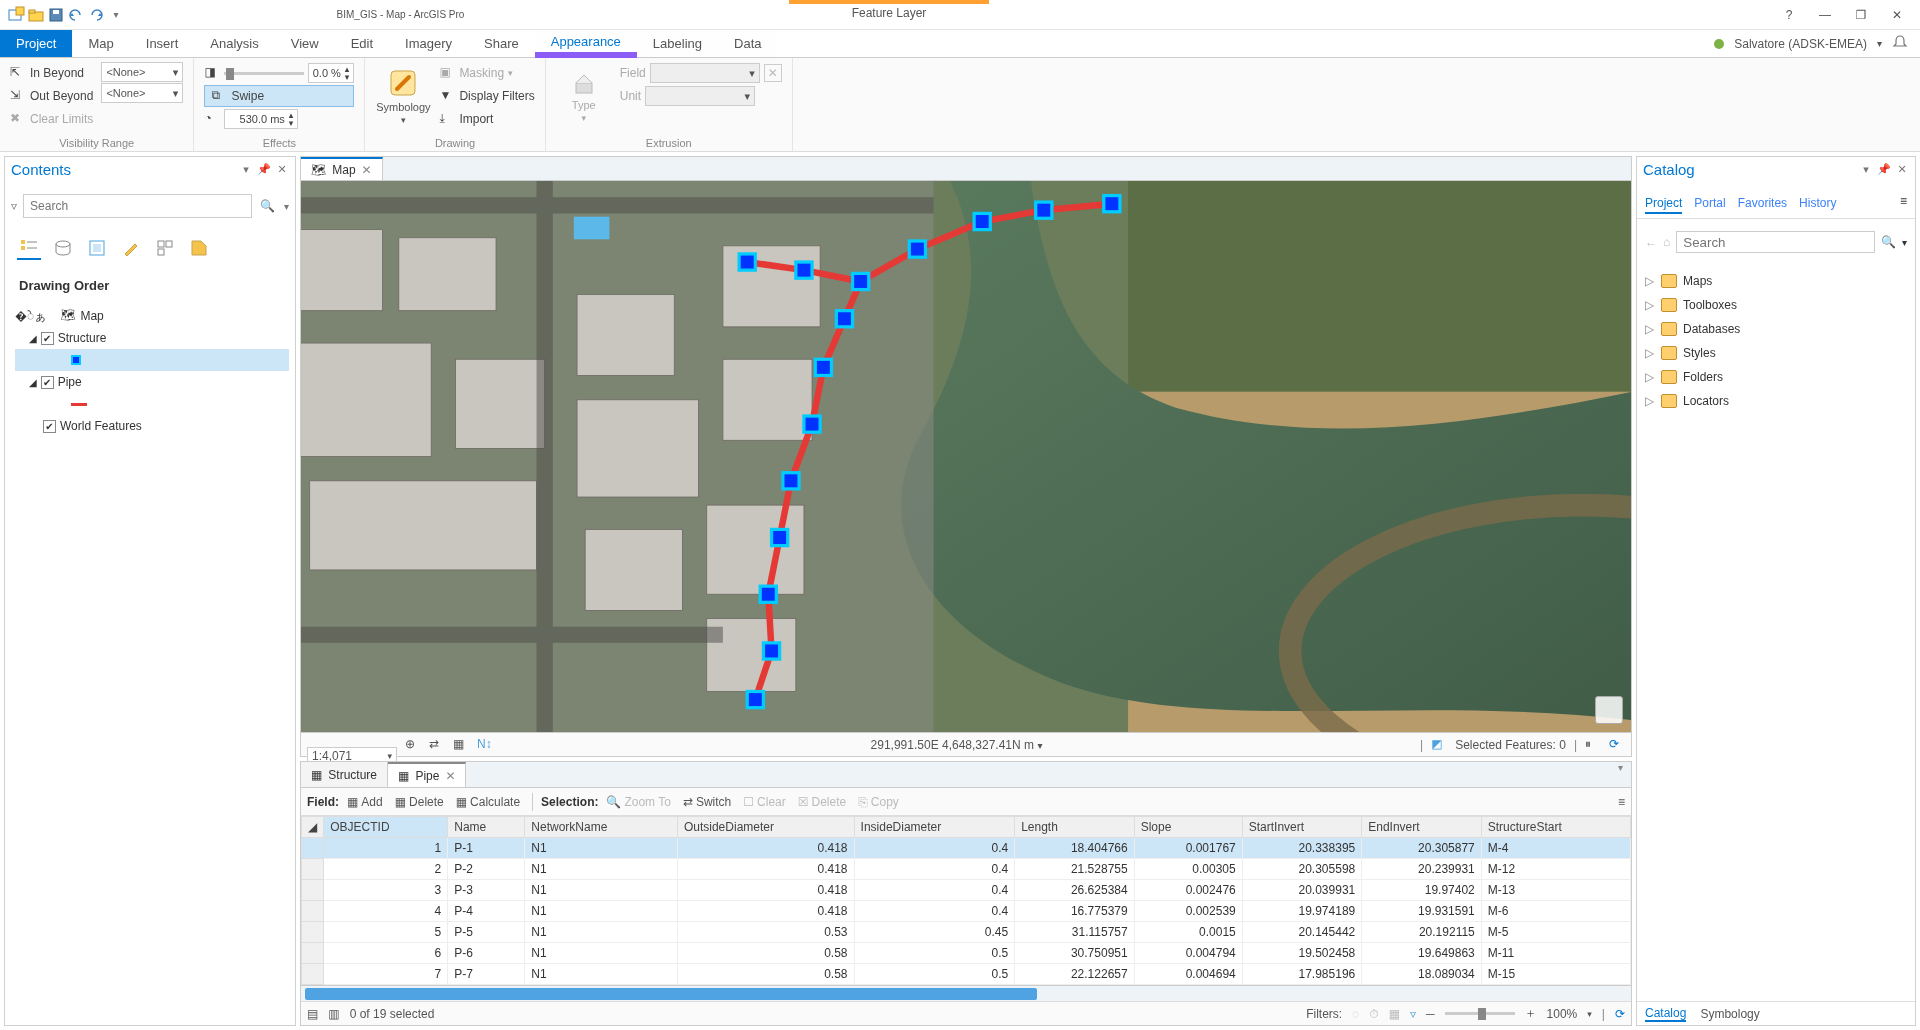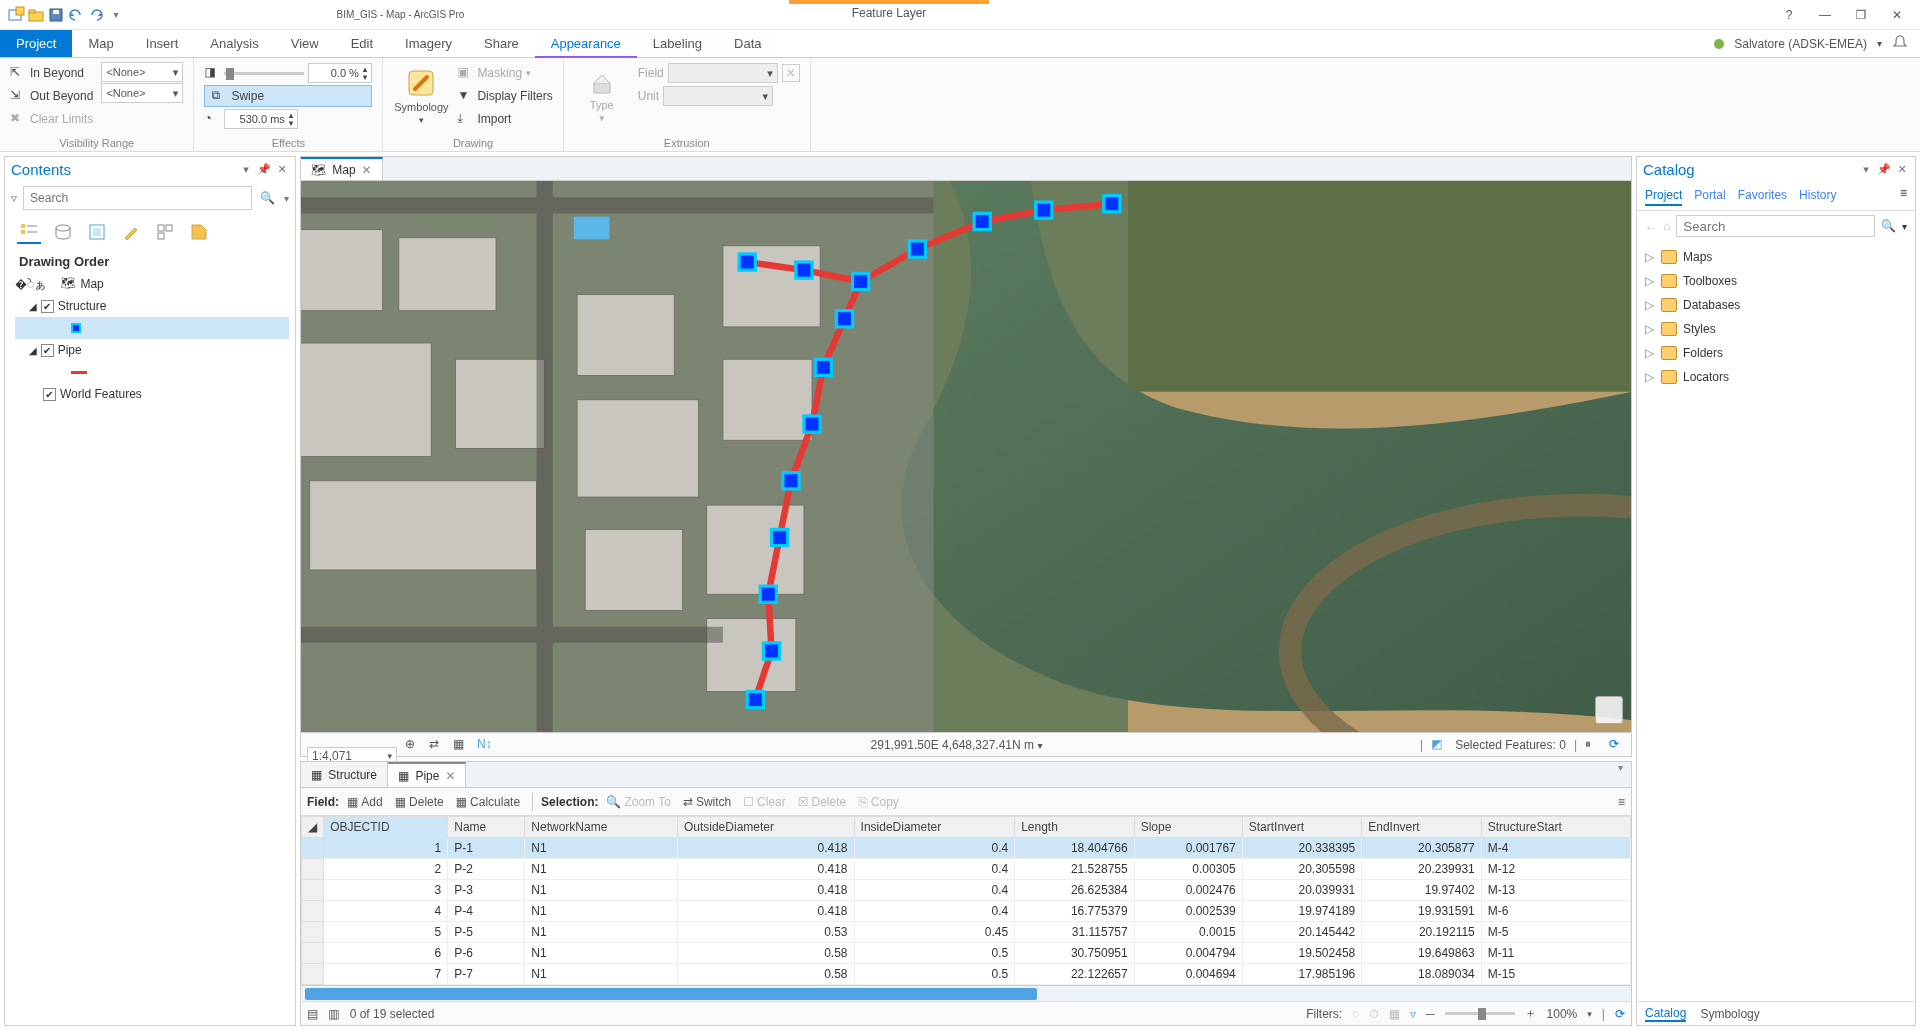--- a/index.html
+++ b/index.html
@@ -10,47 +10,47 @@
 .qat { display: flex; gap: 4px; padding: 0 8px; align-items: center; }
 .qat-icon { width: 16px; height: 16px; display: inline-flex; align-items:center; justify-content:center; }
 .titlebar-title { flex: 1; text-align: center; font-size: 10px; color: #555; margin-left:-120px; }
 .win-controls { display: flex; gap: 18px; padding: 0 14px; }
 .win-btn { width: 18px; height: 18px; display: flex; align-items:center; justify-content:center; color:#555; cursor:pointer;}
 
 
 .ribbon-tabs { height: 28px; display: flex; align-items: stretch; background: #fff; border-bottom: 1px solid #ccc; }
 .ribbon-tab { padding: 0 16px; display: flex; align-items: center; font-size: 13px; color: #555; cursor: pointer; }
 .ribbon-tab.file { background: #0078d4; color: #fff; }
-.ribbon-tab.active { color: #0078d4; border-bottom: 2px solid #8b5cf6; margin-bottom:-1px;}
+.ribbon-tab.active { color: #0078d4; border-bottom: 6px solid #8b5cf6; margin-bottom:-1px;}
 .ribbon-tab.context { background:#fefefe; }
 .ribbon-right { margin-left: auto; display: flex; align-items: center; gap: 10px; padding-right: 12px; color:#555; font-size:12px; }
 .status-dot { width:10px; height:10px; background:#7cb342; border-radius:50%;}
 
 
 .ribbon-body { height: 94px; display: flex; background: #fafafa; border-bottom: 1px solid #dcdcdc; }
 .rgroup { border-right: 1px solid #e5e5e5; padding: 4px 10px 0 10px; display: flex; flex-direction: column; }
 .rgroup-content { flex: 1; display: flex; align-items: flex-start; gap: 8px; }
 .rgroup-label { text-align: center; font-size: 11px; color: #888; padding: 2px 0; }
 .rrow { display: flex; align-items: center; gap: 4px; height: 22px; font-size:12px; color:#444; white-space: nowrap;}
 .rrows { display: flex; flex-direction: column; gap: 1px; }
 .rbig { display:flex; flex-direction:column; align-items:center; justify-content:center; width:56px; height:68px; font-size:11px; color:#555; gap:2px;}
 .rbig.disabled, .rrow.disabled { color:#aaa; }
 .rcombo { width:82px; height:20px; border:1px solid #ccc; background:#fff; padding:0 4px; display:flex; align-items:center; justify-content:space-between; font-size:11px; color:#555;}
-.rspin { width:64px; height:20px; border:1px solid #ccc; background:#fff; padding:0 4px; display:flex; align-items:center; justify-content:flex-end; font-size:11px;}
+.rspin { width:46px; height:20px; border:1px solid #ccc; background:#fff; padding:0 4px; display:flex; align-items:center; justify-content:flex-end; font-size:11px;}
 .rbtn { border:1px solid transparent; padding:1px 6px; display:flex; align-items:center; gap:4px; font-size:12px; color:#444; height:22px;}
 .rbtn.active { background:#cce6f7; border-color:#88bde6; }
 .ricon { width:16px; height:16px; display:inline-block; }
 .slider-track { width:80px; height:3px; background:#ccc; position:relative;}
 .slider-thumb { position:absolute; left:2px; top:-4px; width:8px; height:12px; background:#888;}
 
 
 .main { display:flex; height: calc(100vh - 30px - 28px - 94px); }
 
 
-.panel { background:#fff; border:1px solid #d0d0d0; display:flex; flex-direction:column; }
+.panel { background:#fff; border:1px solid #d0d0d0; display:flex; flex-direction:column;gap:8px; }
 .panel-left { width: 292px; margin:4px 2px 4px 4px; }
 .panel-header { display:flex; align-items:center; padding:4px 6px; font-size:15px; color:#0078d4; }
 .panel-header .spacer { flex:1; }
 .panel-header .ctrl { width:14px; height:14px; color:#777; margin-left:4px; cursor:pointer; font-size:11px; display:flex; align-items:center; justify-content:center;}
 .search-row { display:flex; padding:4px 6px; gap:6px; align-items:center;}
 .search-row input { flex:1; height:24px; border:1px solid #ccc; padding:0 6px; font-size:12px; }
 .search-row .mag { width:20px; text-align:center; color:#777; }
 .toolstrip { display:flex; gap:10px; padding:6px 12px 2px 12px; }
 .toolstrip .ti { width:24px; height:24px; display:flex; align-items:center; justify-content:center; cursor:pointer; }
 .toolstrip .ti.active { border-bottom:2px solid #0078d4; }

